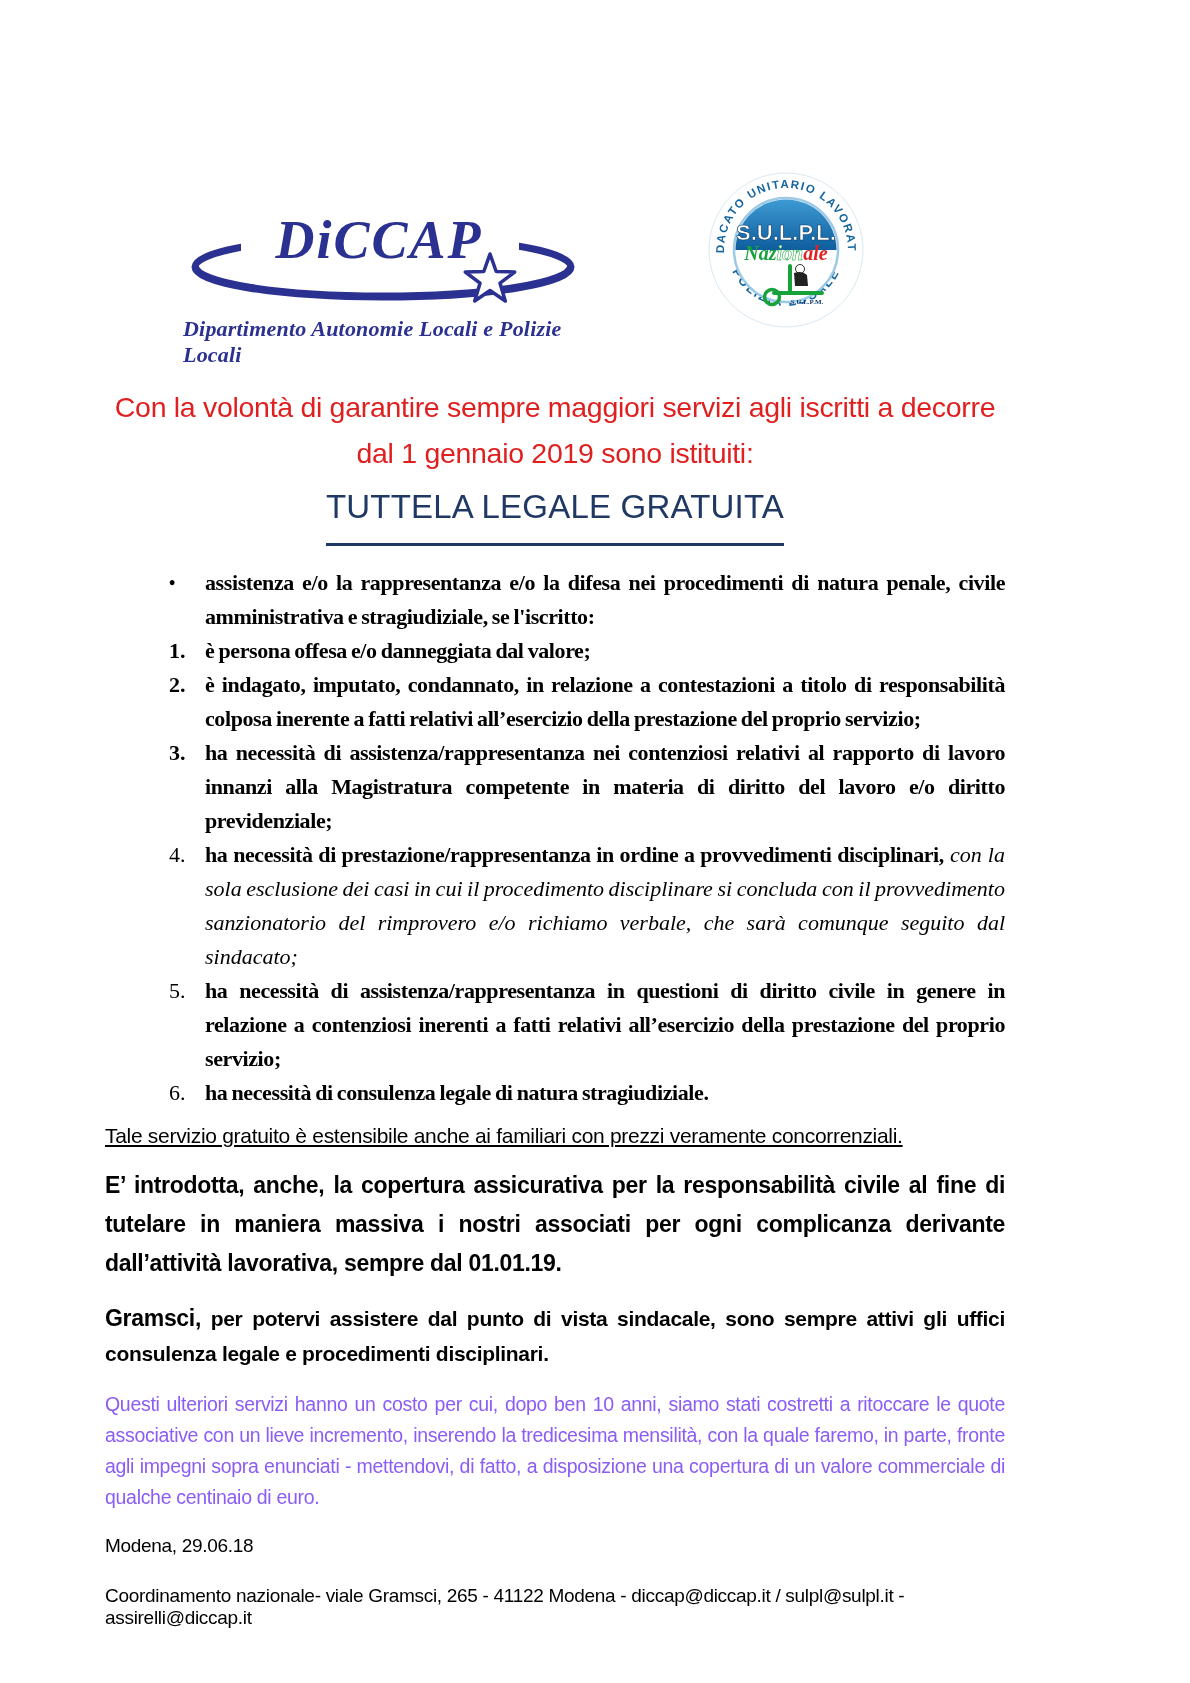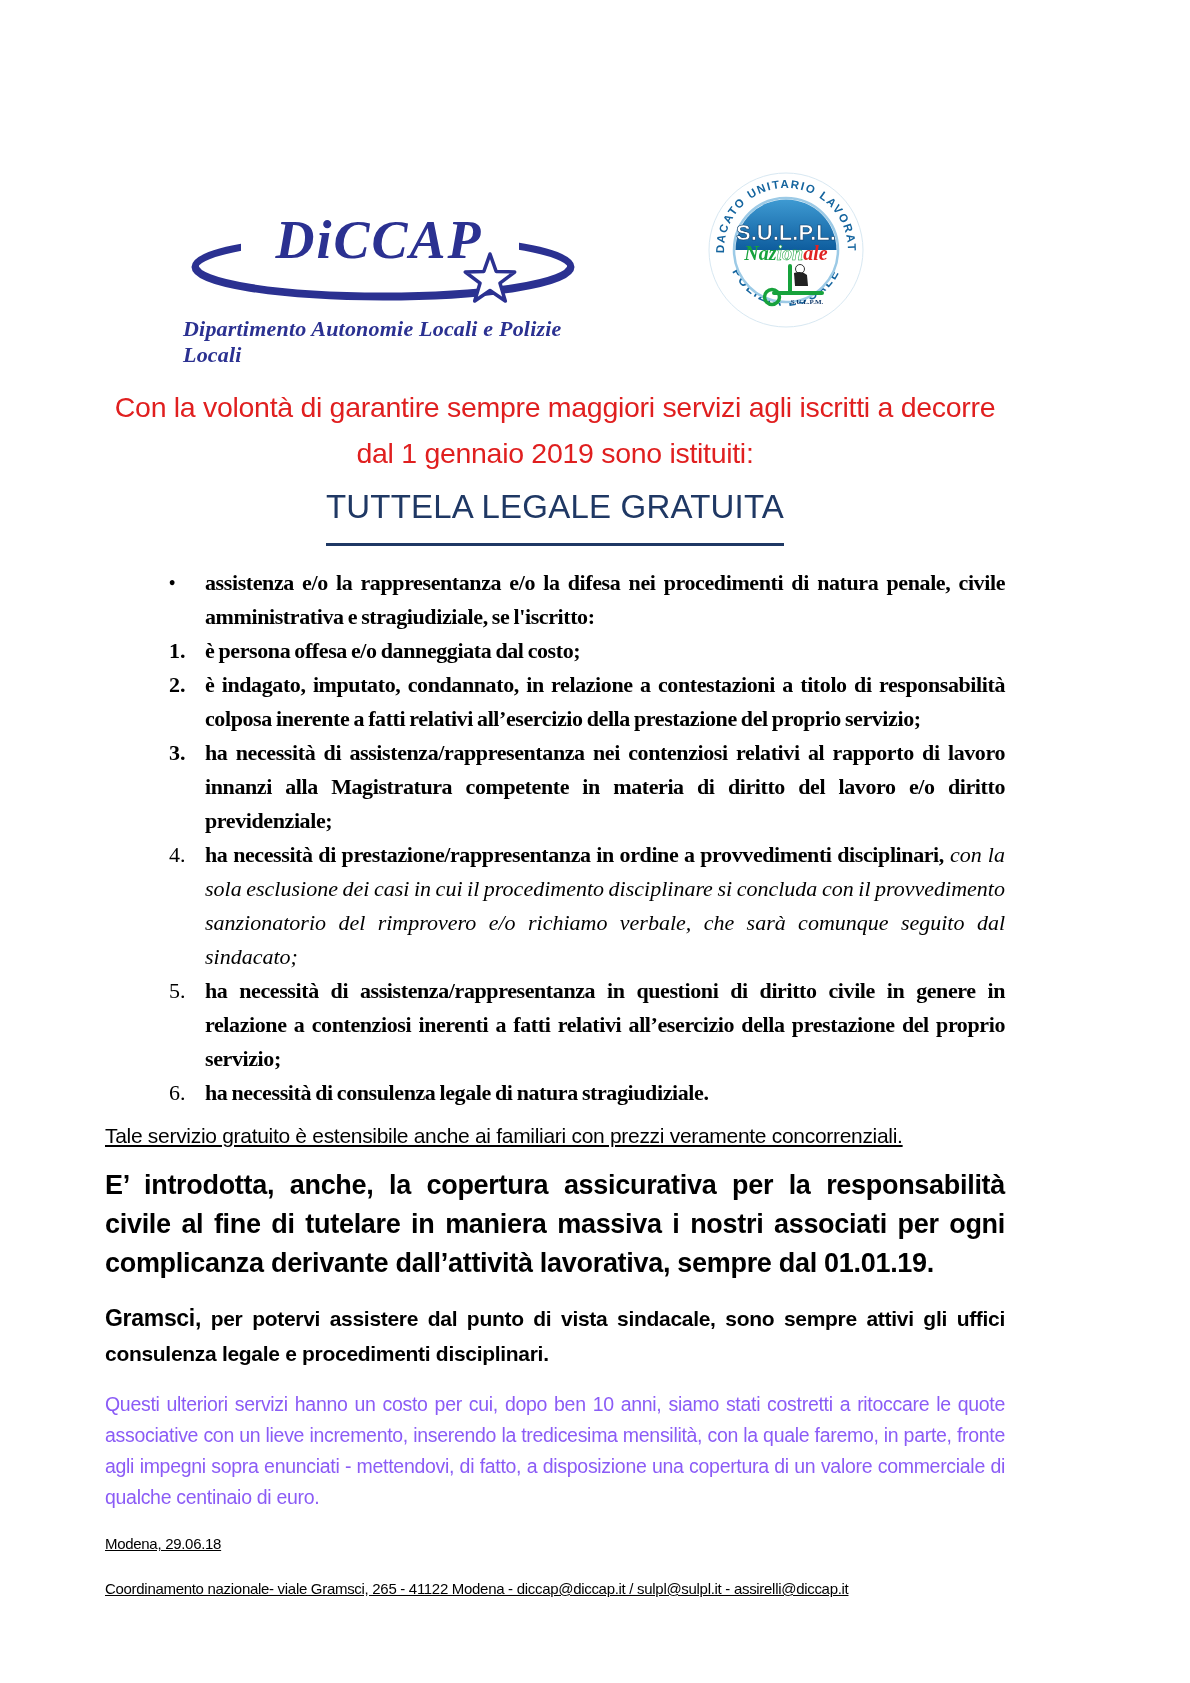--- a/index.html
+++ b/index.html
@@ -46,37 +46,36 @@
   .li-row.num-light .li-marker { font-weight:normal; }
   .li-bullet-glyph { font-size:18px; }
   .li-italic { font-weight:normal; font-style:italic; letter-spacing:0; }
 
   .underline-note {
     font-family:"Liberation Sans", sans-serif; font-size:21px; letter-spacing:-.3px;
     text-decoration:underline; margin-bottom:18px; color:#000;
   }
   .insurance-para {
     font-family:"Liberation Sans", sans-serif; font-weight:bold;
-    font-size:27px; line-height:39px; text-align:justify; letter-spacing:-.3px;
+    font-size:23px; line-height:39px; text-align:justify; letter-spacing:-.3px;
     margin-bottom:18px; color:#000;
   }
   .inoltre-para {
     font-family:"Liberation Sans", sans-serif; font-weight:bold;
     font-size:21px; line-height:35px; text-align:justify; letter-spacing:-.3px;
     margin-bottom:18px; color:#000;
   }
   .inoltre-lead { font-size:23px; }
   .quote-para {
     font-family:"Liberation Sans", sans-serif; font-size:19.5px; line-height:31px;
     text-align:justify; letter-spacing:-.3px; margin-bottom:22px; color:#8b5cf6;
   }
   .dateline, .footer-line {
-    font-family:"Liberation Sans", sans-serif; font-size:15px; letter-spacing:-.3px;
+    font-family:"Liberation Sans", sans-serif; font-size:19px; letter-spacing:-.3px;
     color:#000;
-    text-decoration:underline;
   }
   .dateline { margin-bottom:28px; }
 </style>
 </head>
 <body>
 
 <div class="page">
 
   <div class="diccap-logo">
     <svg width="402" height="100" viewBox="0 0 402 100">
@@ -135,21 +134,21 @@
 
     <div class="legal-list">
 
       <div class="li-row">
         <span class="li-marker li-bullet-glyph">•</span>
         <span>assistenza e/o la rappresentanza e/o la difesa nei procedimenti di natura penale, civile amministrativa e stragiudiziale, se l'iscritto:</span>
       </div>
 
       <div class="li-row">
         <span class="li-marker">1.</span>
-        <span>è persona offesa e/o danneggiata dal costo;</span>
+        <span>è persona offesa e/o danneggiata dal valore;</span>
       </div>
 
       <div class="li-row">
         <span class="li-marker">2.</span>
         <span>è indagato, imputato, condannato, in relazione a contestazioni a titolo di responsabilità colposa inerente a fatti relativi all’esercizio della prestazione del proprio servizio;</span>
       </div>
 
       <div class="li-row">
         <span class="li-marker">3.</span>
         <span>ha necessità di assistenza/rappresentanza nei contenziosi relativi al rapporto di lavoro innanzi alla Magistratura competente in materia di diritto del lavoro e/o diritto previdenziale;</span>

